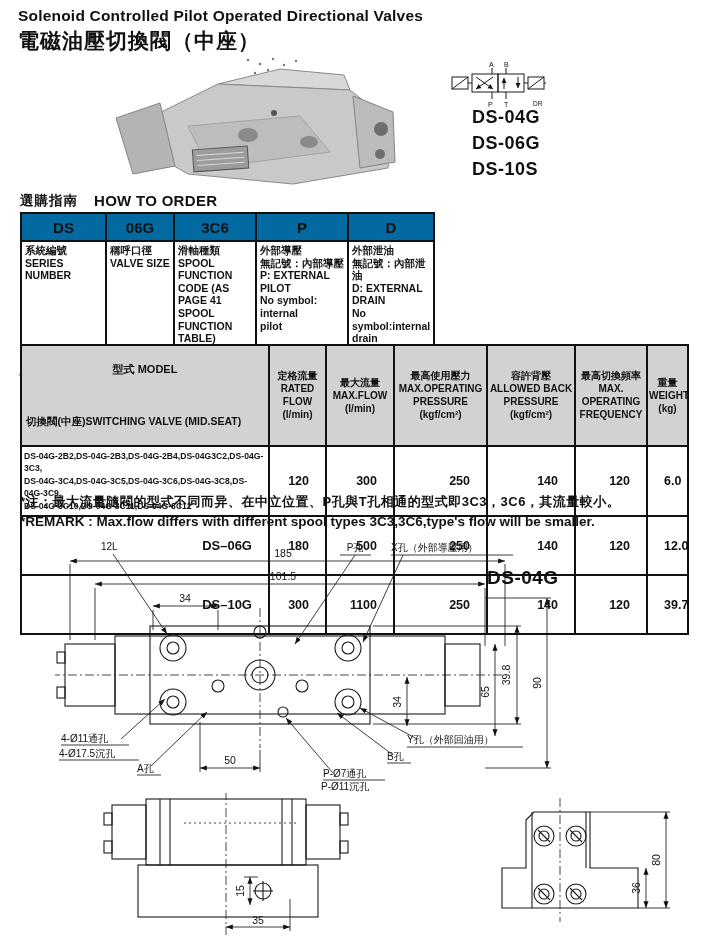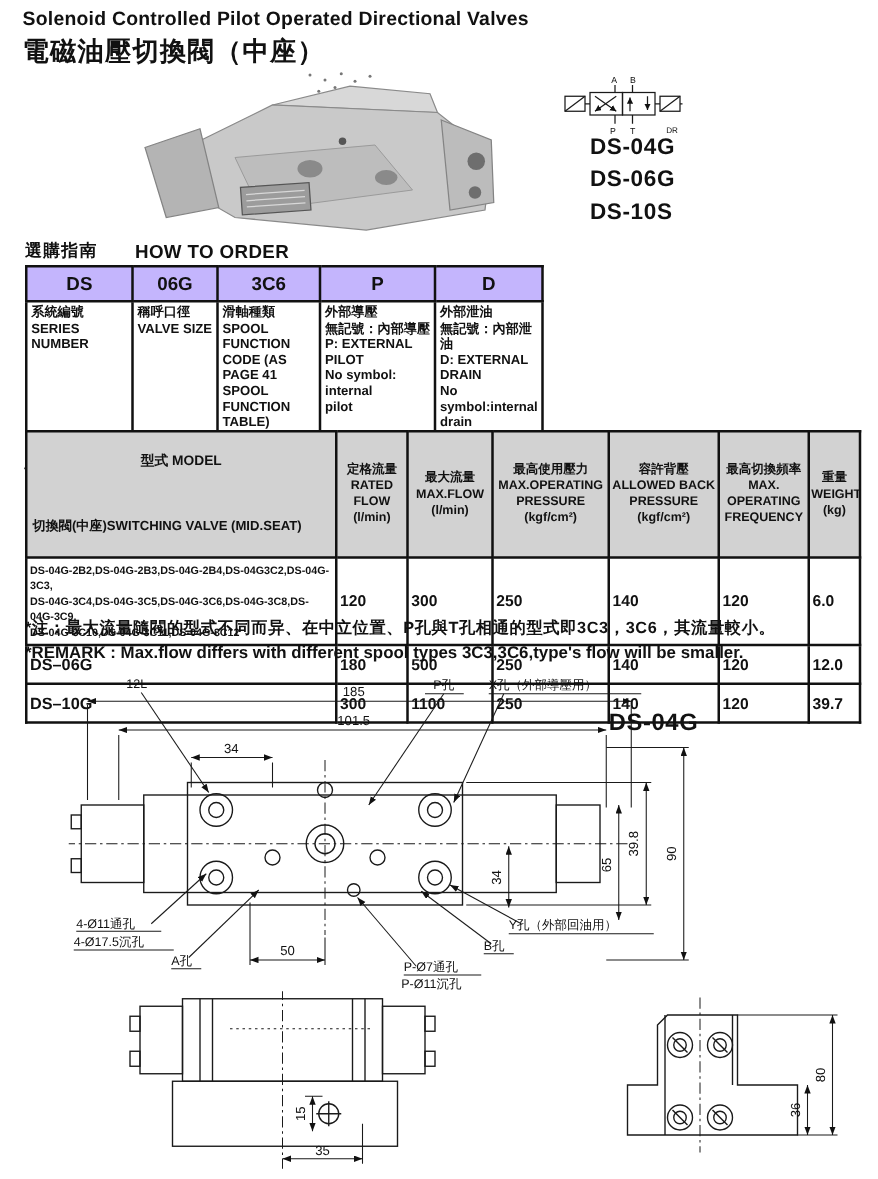--- a/index.html
+++ b/index.html
@@ -9,41 +9,41 @@
     -webkit-font-smoothing:antialiased;
   }
   .abs{position:absolute;}
   .title-en{left:18px;top:7px;font-size:15.5px;font-weight:bold;letter-spacing:.2px;}
   .title-zh{left:18px;top:27px;font-size:21px;font-weight:bold;letter-spacing:1px;}
 
   .photo{left:98px;top:56px;}
   .symbol{left:448px;top:60px;}
   .model-list{left:472px;top:104px;font-size:18px;font-weight:bold;line-height:26px;letter-spacing:.5px;}
 
-  .sec-head{display:flex;align-items:flex-end;gap:30px;font-weight:bold;}
+  .sec-head{display:flex;align-items:flex-start;gap:16px;font-weight:bold;}
   .sec-head .zh{font-size:13.5px;letter-spacing:1px;}
   .sec-head .en{font-size:15px;letter-spacing:.3px;}
   .order-head{left:20px;top:192px;}
   .spec-head{left:20px;top:327px;margin-top:40px;}
 
   table{border-collapse:collapse;table-layout:fixed;}
   td,th{border:2px solid #111;}
 
   .order-table{left:20px;top:212px;width:413px;}
-  .order-table th{background:#c4b5fd;font-size:15px;font-weight:bold;height:24px;padding:1px;}
+  .order-table th{background:#0369a1;font-size:15px;font-weight:bold;height:24px;padding:1px;}
   .order-table td{vertical-align:top;font-size:10.5px;font-weight:bold;line-height:1.2;
     padding:2px 3px;white-space:pre-line;height:98px;}
 
   .spec-table{left:20px;top:344px;width:667px;}
   .spec-table th{background:#d2d2d2;font-size:10px;font-weight:bold;line-height:1.3;
     padding:2px 1px;white-space:pre-line;vertical-align:middle;height:56px;}
   .spec-table th.model-h{vertical-align:middle;padding:3px 4px;}
   .model-h .top{text-align:center;font-size:11px;margin-bottom:26px;}
   .model-h .bottom{text-align:left;font-size:10.5px;}
-  .spec-table td{font-size:12.5px;font-weight:bold;text-align:left;padding:2px;}
+  .spec-table td{font-size:12.5px;font-weight:bold;text-align:right;padding:16px;}
   .spec-table td.model-cell-small{font-size:8.6px;text-align:left;white-space:pre-line;line-height:1.45;padding:3px 2px;}
   .spec-table td.model-cell{font-size:13px;height:25px;}
 
   .remark{left:20px;top:493px;font-weight:bold;line-height:1.45;}
   .remark .zh{font-size:13px;letter-spacing:.5px;}
   .remark .en{font-size:13.5px;}
 
   
   .dwg-main{left:55px;top:536px;}
   .dwg-front{left:98px;top:793px;}

